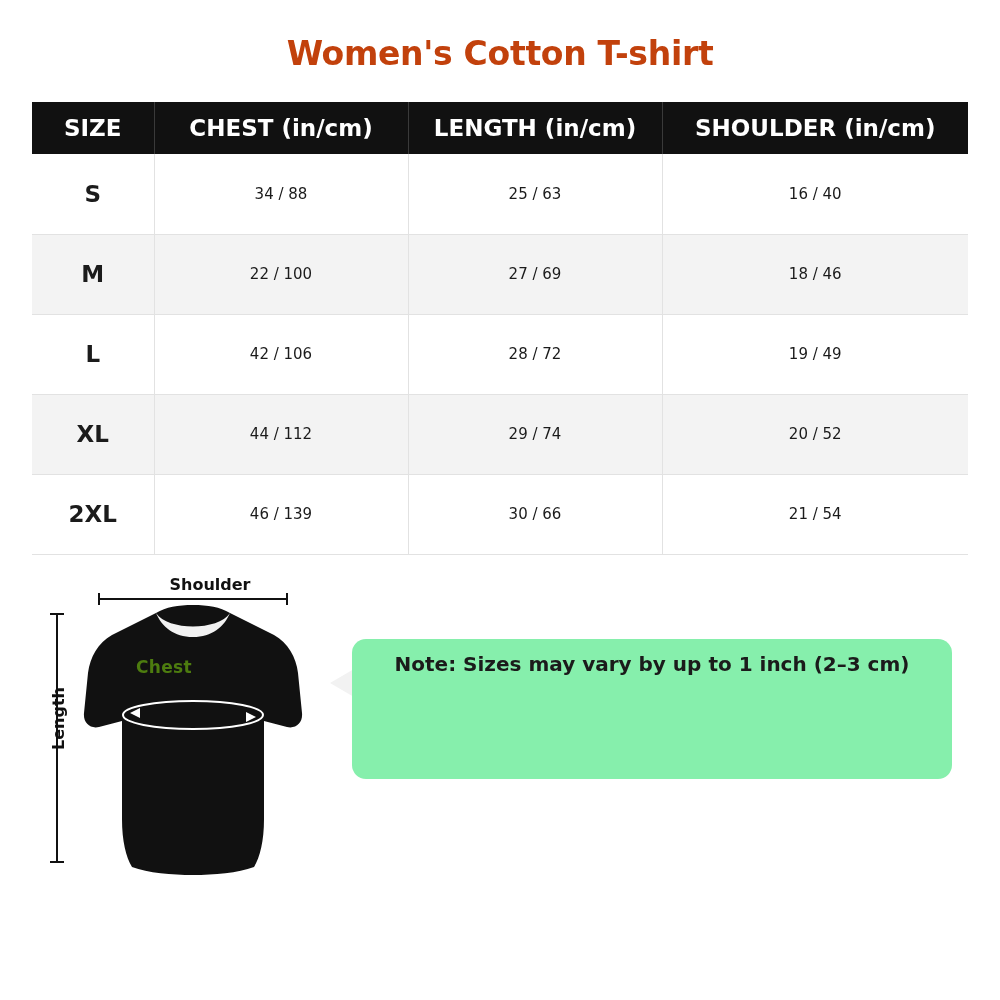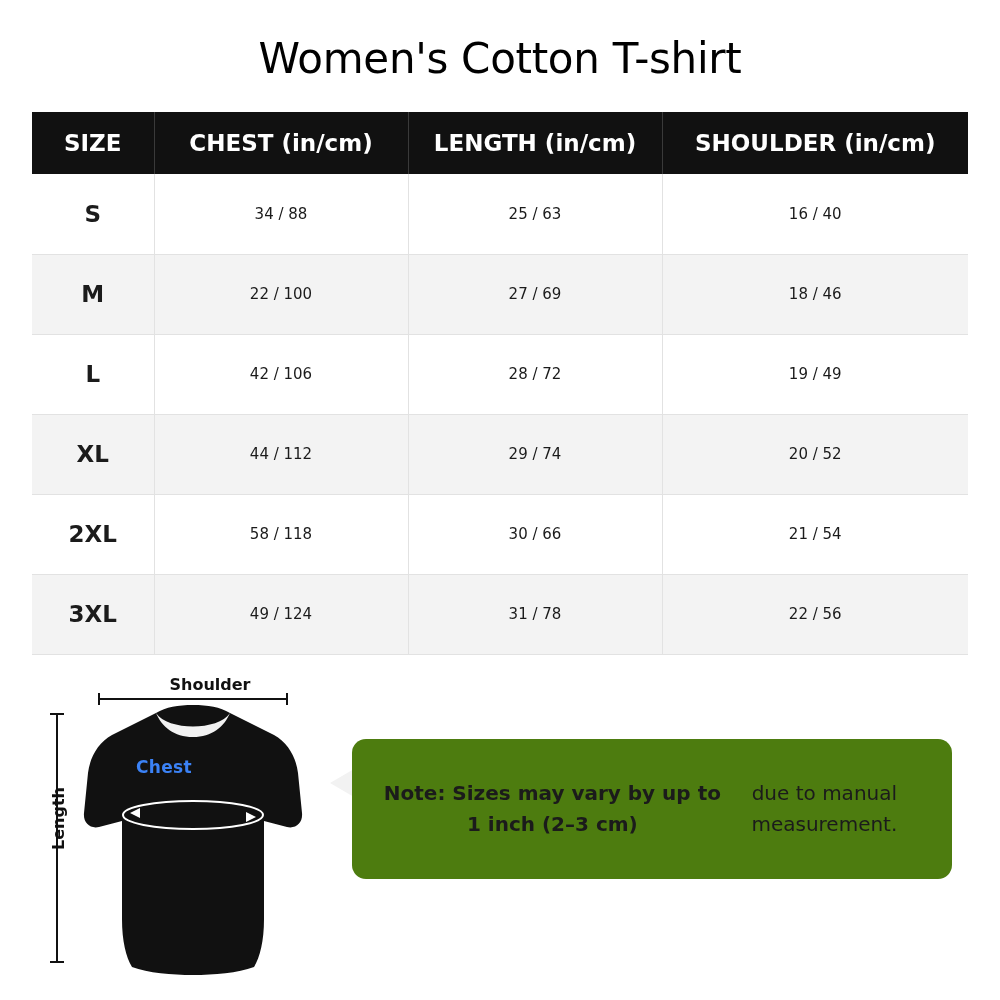--- a/index.html
+++ b/index.html
@@ -15,43 +15,43 @@
     position: relative;
     width: 1000px;
     height: 1000px;
     background: #ffffff;
     overflow: hidden;
   }
 
   
   .title {
     text-align: center;
-    font-size: 42px;
-    font-weight: normal;
-    color: #000000;
+    font-size: 33px;
+    font-weight: bold;
+    color: #c2410c;
     letter-spacing: -0.3px;
     padding-top: 34px;
     padding-bottom: 0;
   }
 
   
   .table-wrap {
     margin: 29px 32px 0 32px;
   }
   table.size-table {
     width: 936px;
     border-collapse: collapse;
     table-layout: fixed;
   }
   table.size-table thead th {
     background: #111111;
     color: #ffffff;
     font-size: 23px;
     font-weight: bold;
-    height: 62px;
+    height: 52px;
     text-align: center;
     vertical-align: middle;
     border-right: 1px solid #3a3a3a;
     padding: 0 4px;
   }
   table.size-table thead th:last-child { border-right: none; }
 
   table.size-table tbody td {
     height: 80px;
     text-align: center;
@@ -168,35 +168,35 @@
     position: absolute;
     left: 38px;
     top: 36px;
   }
   .chest-text {
     position: absolute;
     left: 96px;
     top: 88px;
     font-size: 17px;
     font-weight: bold;
-    color: #3b82f6;
+    color: #4d7c0f;
     letter-spacing: 0.3px;
   }
 
   
   .note-bubble {
     position: absolute;
     left: 352px;
     top: 70px;
     width: 600px;
     height: 140px;
-    background: #4d7c0f;
+    background: #86efac;
     border-radius: 14px;
     display: flex;
-    flex-direction: row;
+    flex-direction: column;
     align-items: center;
     justify-content: flex-start;
     padding: 10px 28px;
   }
   .note-bubble .note-line {
     font-size: 20px;
     color: #1b1b1b;
     line-height: 1.55;
     text-align: center;
   }
@@ -255,29 +255,23 @@
           <td>19 / 49</td>
         </tr>
         <tr>
           <td class="size-cell">XL</td>
           <td>44 / 112</td>
           <td>29 / 74</td>
           <td>20 / 52</td>
         </tr>
         <tr>
           <td class="size-cell">2XL</td>
-          <td>58 / 118</td>
+          <td>46 / 139</td>
           <td>30 / 66</td>
           <td>21 / 54</td>
-        </tr>
-        <tr>
-          <td class="size-cell">3XL</td>
-          <td>49 / 124</td>
-          <td>31 / 78</td>
-          <td>22 / 56</td>
         </tr>
       </tbody>
     </table>
   </div>
 
   <div class="bottom">
 
     <div class="shirt-area">
 
       <div class="shoulder-label">Shoulder</div>
@@ -326,17 +320,16 @@
           <path d="M52 108 L 62 103 L 62 113 Z" fill="#ffffff"></path>
           <path d="M178 112 L 168 107 L 168 117 Z" fill="#ffffff"></path>
         </svg>
       </div>
       <div class="chest-text">Chest</div>
     </div>
 
     <div class="note-tail"></div>
     <div class="note-bubble">
       <div class="note-line first">Note: Sizes may vary by up to 1 inch (2–3 cm)</div>
-      <div class="note-line">due to manual measurement.</div>
     </div>
 
   </div>
 </div>
 
 </body></html>

